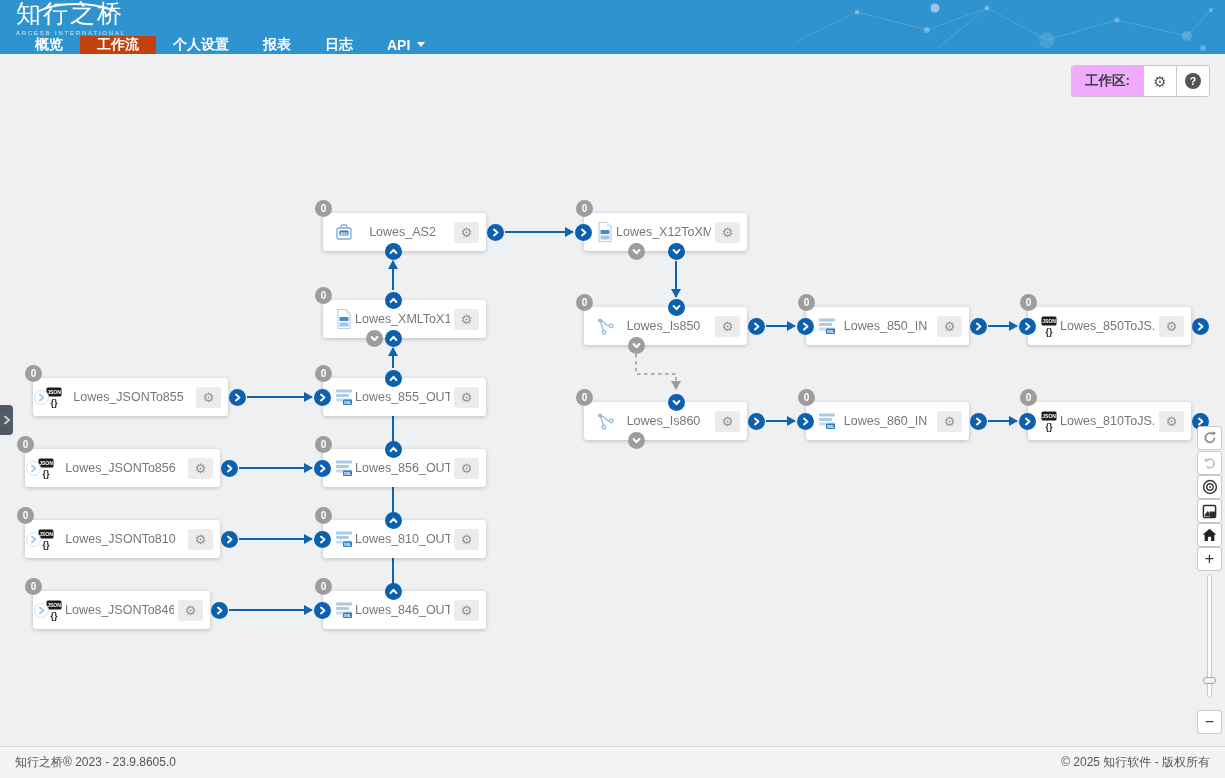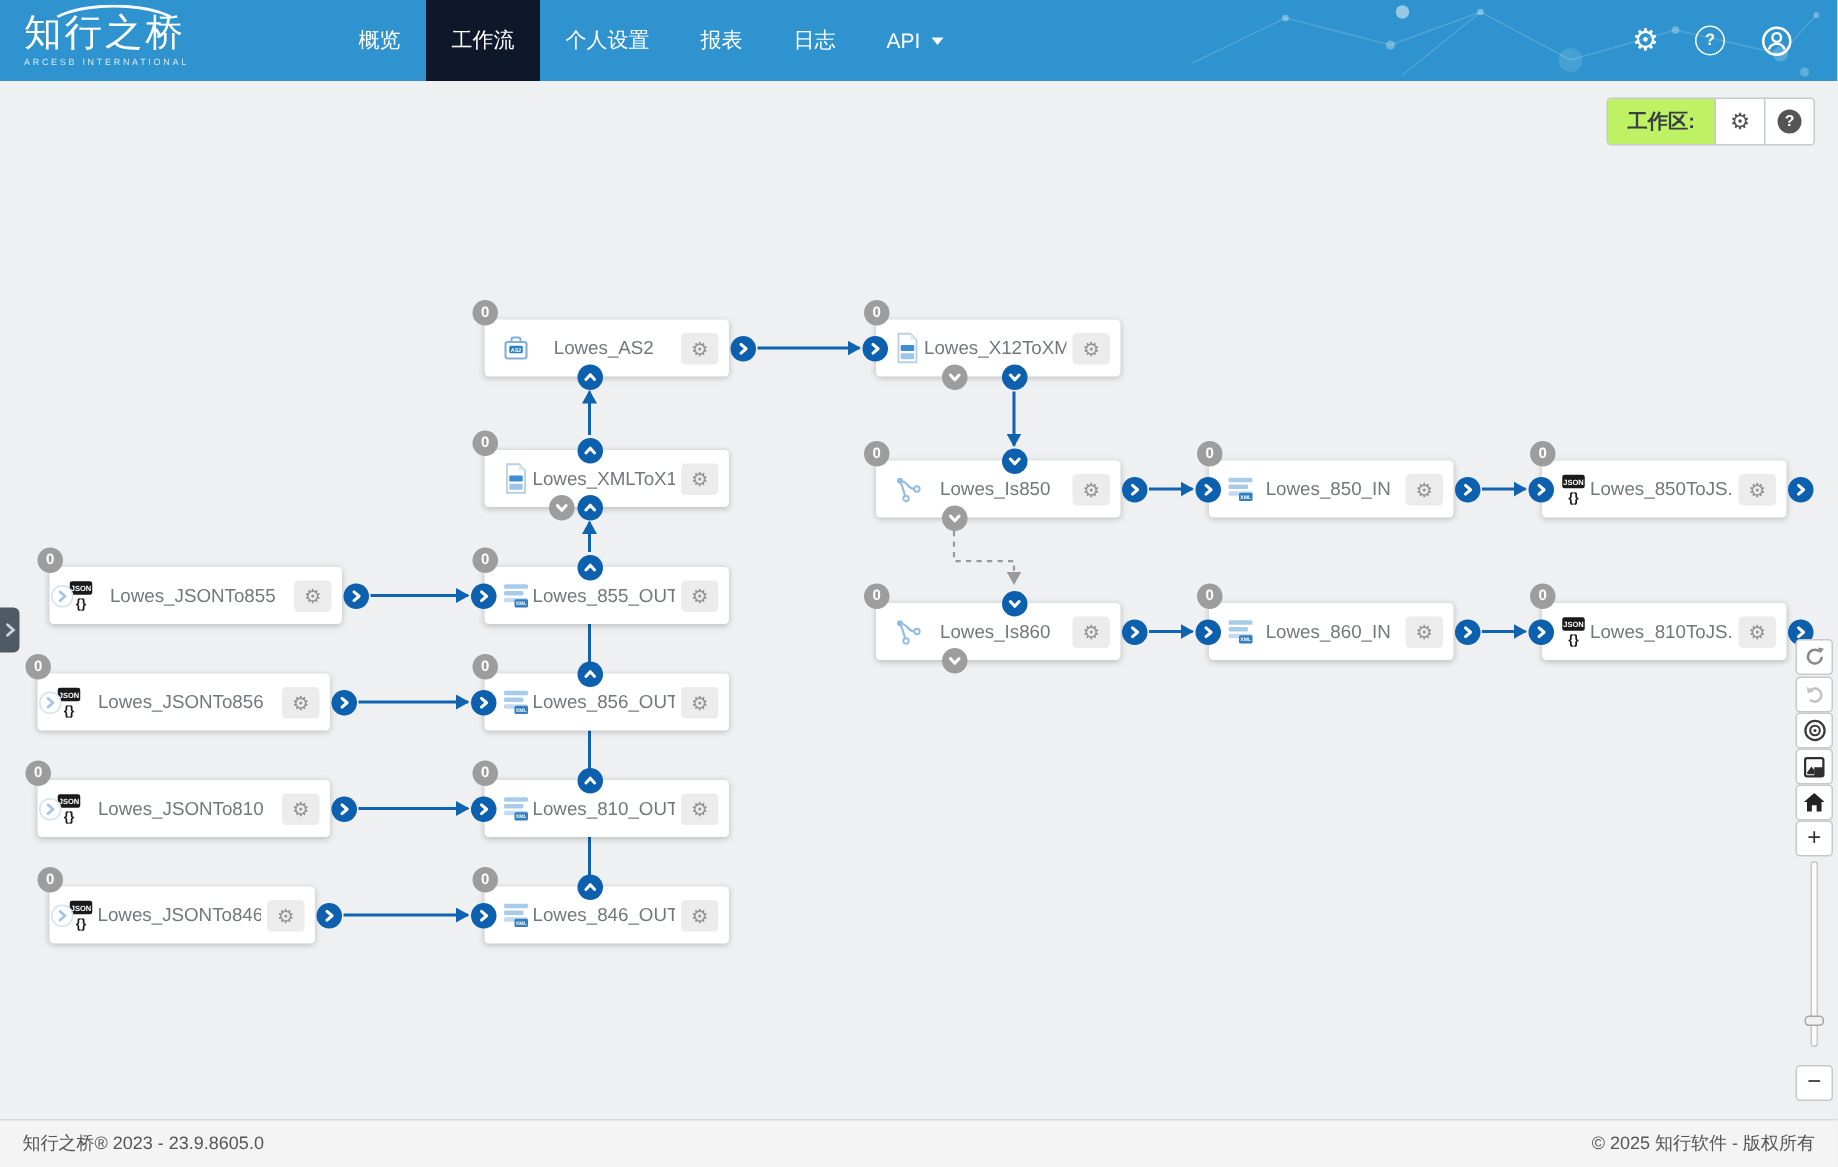--- a/index.html
+++ b/index.html
@@ -1,40 +1,40 @@
 <!DOCTYPE html>
 <html><head>
 <meta charset="utf-8">
 <style>
   html,body{margin:0;padding:0;width:1225px;height:778px;overflow:hidden;
     font-family:"Liberation Sans","DejaVu Sans",sans-serif;background:#eff0f1;}
   
-  header{position:relative;height:54px;background:#2e93ce;display:flex;align-items:stretch;overflow:hidden;}
+  header{position:relative;height:54px;background:#2e93ce;display:flex;align-items:stretch;overflow:hidden;flex-direction:column;}
   .netdeco{position:absolute;right:0;top:0;pointer-events:none;}
   .logo{position:relative;width:188px;padding-left:16px;display:flex;flex-direction:column;justify-content:center;cursor:pointer;z-index:2;}
   .logo-arc{position:absolute;top:3px;left:30px;width:88px;height:30px;border:2px solid transparent;border-top:2px solid rgba(255,255,255,.95);border-radius:50%;}
   .logo-title{color:#fff;font-size:25px;letter-spacing:2px;line-height:1.1;}
   .logo-sub{color:rgba(255,255,255,.8);font-size:6px;letter-spacing:1.8px;margin-top:2px;}
   .mainnav{display:flex;align-items:stretch;margin-left:18px;z-index:2;}
-  .nav-item{display:flex;align-items:center;padding:0 17px;color:#fff;font-size:14px;font-weight:normal;cursor:pointer;white-space:nowrap;}
-  .nav-item.active{background:#0f172a;}
+  .nav-item{display:flex;align-items:center;padding:0 17px;color:#fff;font-size:14px;font-weight:bold;cursor:pointer;white-space:nowrap;}
+  .nav-item.active{background:#c2410c;}
   .caret{display:inline-block;width:0;height:0;border-left:4px solid transparent;border-right:4px solid transparent;border-top:5px solid #fff;margin-left:7px;}
   .hicons{margin-left:auto;display:flex;align-items:center;gap:24px;padding-right:30px;z-index:2;}
   .hbtn{display:flex;align-items:center;justify-content:center;cursor:pointer;}
   .gearglyph{font-size:13px;color:#949494;line-height:1;}
   .gearglyph.big{font-size:20px;color:#fff;}
   .icon-help{width:18px;height:18px;border:1.7px solid #fff;border-radius:50%;color:#fff;font-size:11px;font-weight:bold;display:flex;align-items:center;justify-content:center;}
   
   .canvas{position:relative;height:692px;background:#eff0f1;overflow:hidden;}
   #edges{position:absolute;left:0;top:0;z-index:1;pointer-events:none;}
   .edge-blue{stroke:#1063ae;stroke-width:2;fill:none;}
   .edge-dashed{stroke:#9a9a9a;stroke-width:1.5;fill:none;stroke-dasharray:3.5 3.5;}
   
   .wsbar{position:absolute;top:11px;right:15px;height:30px;display:flex;align-items:stretch;background:#fff;border:1px solid #c6cacd;border-radius:3px;overflow:hidden;z-index:6;}
-  .ws-label{background:#bef264;border-right:1px solid #c6cacd;display:flex;align-items:center;padding:0 13px;font-size:13.5px;font-weight:bold;color:#3a3f44;}
+  .ws-label{background:#f0abfc;border-right:1px solid #c6cacd;display:flex;align-items:center;padding:0 13px;font-size:13.5px;font-weight:bold;color:#3a3f44;}
   .ws-select{width:131px;border-right:1px solid #c6cacd;display:flex;align-items:center;justify-content:center;gap:8px;font-size:13px;color:#2a7cd0;cursor:pointer;}
   .ws-select .caret{border-top-color:#777;}
   .ws-btn{width:32px;display:flex;align-items:center;justify-content:center;cursor:pointer;}
   .ws-btn + .ws-btn{border-left:1px solid #c6cacd;}
   .ws-gearglyph{font-size:15px;color:#555;line-height:1;}
   .helpfill{width:16px;height:16px;background:#555;color:#fff;border-radius:50%;font-size:10.5px;font-weight:bold;display:flex;align-items:center;justify-content:center;}
   
   .expander{position:absolute;left:0;top:351px;width:13px;height:30px;background:#4f5a64;border-radius:0 4px 4px 0;display:flex;align-items:center;justify-content:center;cursor:pointer;z-index:5;}
   
   #sidetools{position:absolute;left:0;top:0;width:100%;height:100%;pointer-events:none;z-index:5;}

